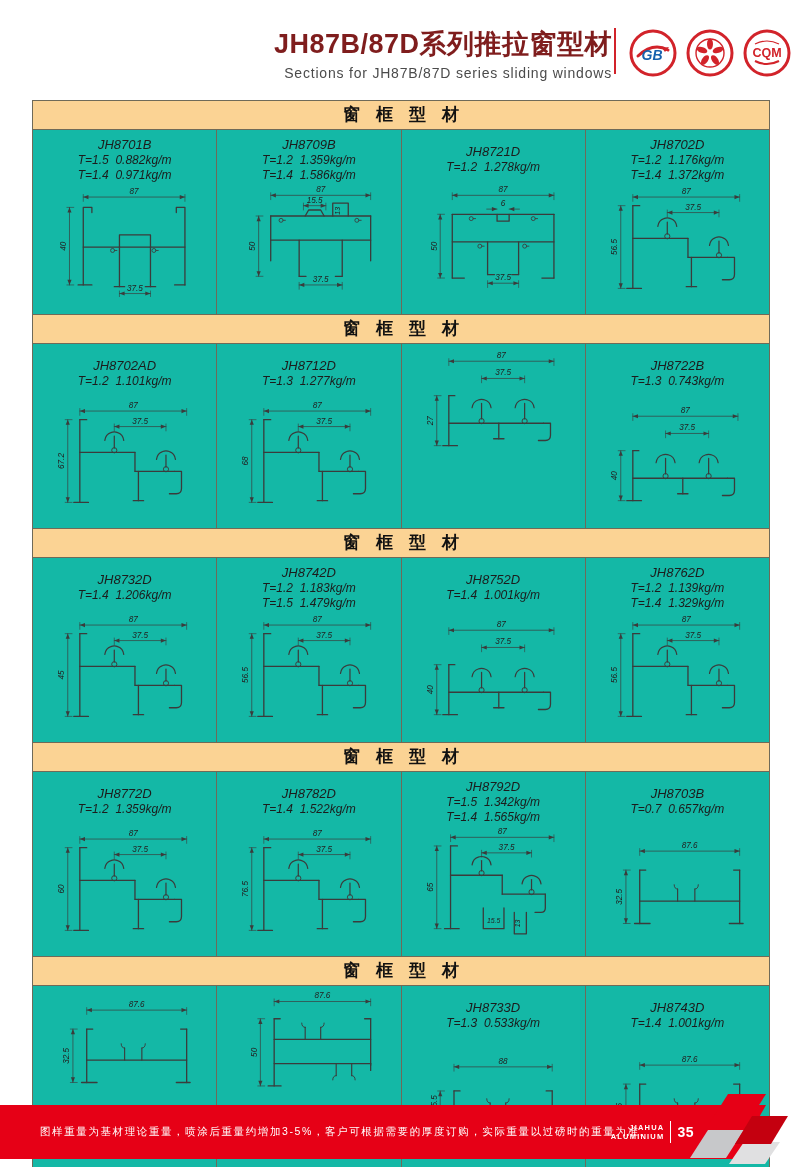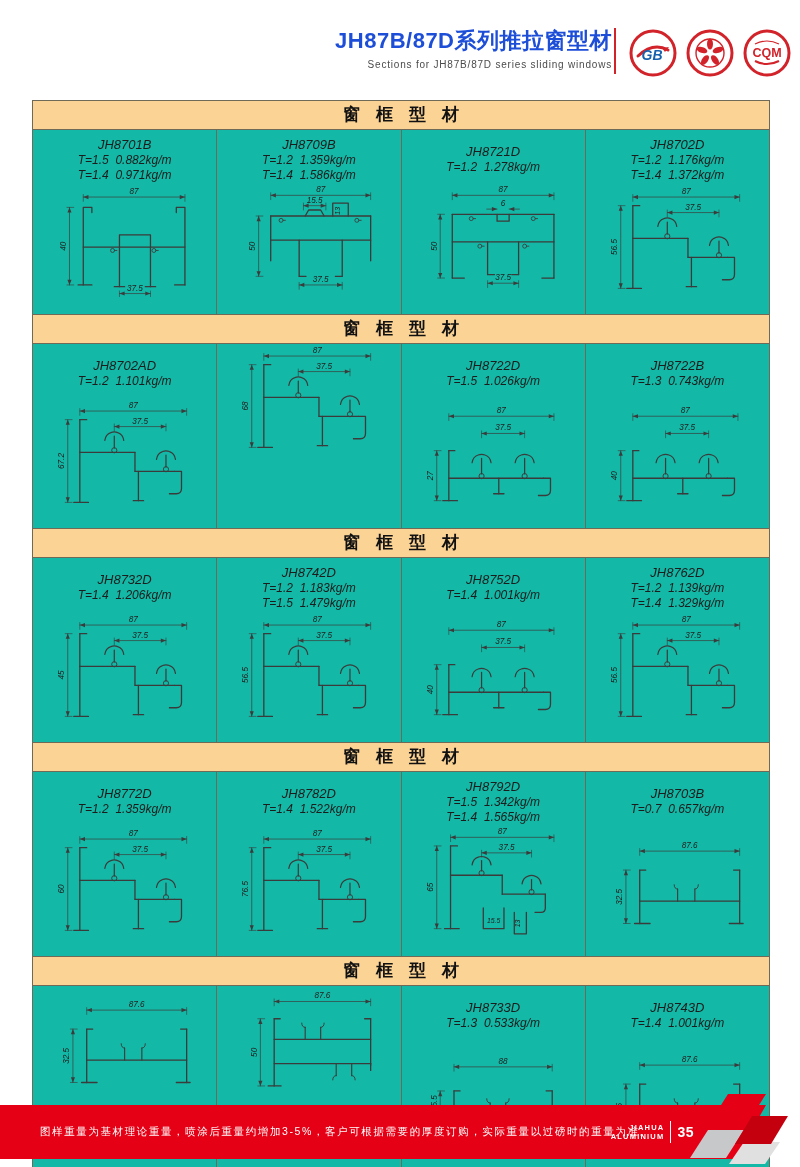--- a/index.html
+++ b/index.html
@@ -2,22 +2,22 @@
 <html><head>
 <meta charset="utf-8">
 <style>
   html,body{margin:0;padding:0;background:#ffffff;}
   body{width:800px;height:1167px;position:relative;overflow:hidden;
        font-family:"Liberation Sans",sans-serif;color:#1c1c1c;}
 
   
   .header{position:absolute;left:0;top:0;width:800px;height:100px;}
   .title-block{position:absolute;right:188px;top:26px;text-align:right;}
-  .title{font-size:22px;font-weight:bold;color:#1d4ed8;letter-spacing:.5px;white-space:nowrap;}
-  .subtitle{font-size:10px;color:#4b4b4b;margin-top:3px;letter-spacing:.8px;white-space:nowrap;}
+  .title{font-size:27px;font-weight:bold;color:#7f1d1d;letter-spacing:.5px;white-space:nowrap;}
+  .subtitle{font-size:14px;color:#4b4b4b;margin-top:3px;letter-spacing:.8px;white-space:nowrap;}
   .logo-strip{position:absolute;right:8px;top:28px;display:flex;gap:7px;}
   .logo-divider{width:2px;height:46px;background:#d2232a;margin-right:5px;}
   .logo{width:50px;height:50px;}
 
   
   .table{position:absolute;left:32px;top:100px;width:736px;border:1px solid #6f6a58;background:#14b8a6;}
   .band{background:#fbd394;border-bottom:1px solid #6f6a58;border-top:1px solid #6f6a58;
         height:28px;line-height:28px;text-align:center;}
   .band:first-child{border-top:none;}
   .band span{font-size:17px;font-weight:bold;color:#111;letter-spacing:16px;margin-right:-16px;}
@@ -301,20 +301,24 @@
           <line x1="102" y1="118" x2="114" y2="118" stroke="#3b3b3b" stroke-width="1.5" stroke-linecap="round"></line>
           <line x1="80" y1="57" x2="80" y2="43" stroke="#3b3b3b" stroke-width="1.4" stroke-linecap="round"></line>
           <path d="M 69 48 Q 70 41 76 39 Q 80 37.5 84 39 Q 90 41 91 48" fill="none" stroke="#3b3b3b" stroke-width="1.4" stroke-linecap="round" stroke-linejoin="round"></path>
           <circle cx="80" cy="59.5" r="3" fill="none" stroke="#3b3b3b" stroke-width="1.1"></circle>
           <line x1="140" y1="79" x2="140" y2="65" stroke="#3b3b3b" stroke-width="1.4" stroke-linecap="round"></line>
           <path d="M 129 70 Q 130 63 136 61 Q 140 59.5 144 61 Q 150 63 151 70" fill="none" stroke="#3b3b3b" stroke-width="1.4" stroke-linecap="round" stroke-linejoin="round"></path>
           <circle cx="140" cy="81.5" r="3" fill="none" stroke="#3b3b3b" stroke-width="1.1"></circle>
         </svg>
       </div>
       <div class="cell">
+        <div class="meta">
+          <div class="code">JH8712D</div>
+          <div class="spec">T=1.3  1.277kg/m</div>
+        </div>
         <svg viewBox="0 0 184 130" class="draw">
           <line x1="40" y1="14" x2="164" y2="14" stroke="#3b3b3b" stroke-width="0.8" stroke-linecap="round"></line>
           <path d="M 40 14 l 6 -2.4 l 0 4.8 z" fill="#3b3b3b"></path>
           <path d="M 164 14 l -6 -2.4 l 0 4.8 z" fill="#3b3b3b"></path>
           <line x1="40" y1="11" x2="40" y2="19" stroke="#3b3b3b" stroke-width="0.7" stroke-linecap="round"></line>
           <line x1="164" y1="11" x2="164" y2="19" stroke="#3b3b3b" stroke-width="0.7" stroke-linecap="round"></line>
           <text x="102" y="10.5" fill="#222" font-size="9.5" text-anchor="middle">87</text>
           <line x1="80" y1="32" x2="140" y2="32" stroke="#3b3b3b" stroke-width="0.8" stroke-linecap="round"></line>
           <path d="M 80 32 l 6 -2.4 l 0 4.8 z" fill="#3b3b3b"></path>
           <path d="M 140 32 l -6 -2.4 l 0 4.8 z" fill="#3b3b3b"></path>
@@ -338,24 +342,20 @@
           <line x1="102" y1="118" x2="114" y2="118" stroke="#3b3b3b" stroke-width="1.5" stroke-linecap="round"></line>
           <line x1="80" y1="57" x2="80" y2="43" stroke="#3b3b3b" stroke-width="1.4" stroke-linecap="round"></line>
           <path d="M 69 48 Q 70 41 76 39 Q 80 37.5 84 39 Q 90 41 91 48" fill="none" stroke="#3b3b3b" stroke-width="1.4" stroke-linecap="round" stroke-linejoin="round"></path>
           <circle cx="80" cy="59.5" r="3" fill="none" stroke="#3b3b3b" stroke-width="1.1"></circle>
           <line x1="140" y1="79" x2="140" y2="65" stroke="#3b3b3b" stroke-width="1.4" stroke-linecap="round"></line>
           <path d="M 129 70 Q 130 63 136 61 Q 140 59.5 144 61 Q 150 63 151 70" fill="none" stroke="#3b3b3b" stroke-width="1.4" stroke-linecap="round" stroke-linejoin="round"></path>
           <circle cx="140" cy="81.5" r="3" fill="none" stroke="#3b3b3b" stroke-width="1.1"></circle>
         </svg>
       </div>
       <div class="cell">
-        <div class="meta">
-          <div class="code">JH8722D</div>
-          <div class="spec">T=1.5  1.026kg/m</div>
-        </div>
         <svg viewBox="0 0 184 130" class="draw">
           <line x1="40" y1="20" x2="162" y2="20" stroke="#3b3b3b" stroke-width="0.8" stroke-linecap="round"></line>
           <path d="M 40 20 l 6 -2.4 l 0 4.8 z" fill="#3b3b3b"></path>
           <path d="M 162 20 l -6 -2.4 l 0 4.8 z" fill="#3b3b3b"></path>
           <line x1="40" y1="17" x2="40" y2="25" stroke="#3b3b3b" stroke-width="0.7" stroke-linecap="round"></line>
           <line x1="162" y1="17" x2="162" y2="25" stroke="#3b3b3b" stroke-width="0.7" stroke-linecap="round"></line>
           <text x="101" y="16.5" fill="#222" font-size="9.5" text-anchor="middle">87</text>
           <line x1="78" y1="40" x2="128" y2="40" stroke="#3b3b3b" stroke-width="0.8" stroke-linecap="round"></line>
           <path d="M 78 40 l 6 -2.4 l 0 4.8 z" fill="#3b3b3b"></path>
           <path d="M 128 40 l -6 -2.4 l 0 4.8 z" fill="#3b3b3b"></path>

